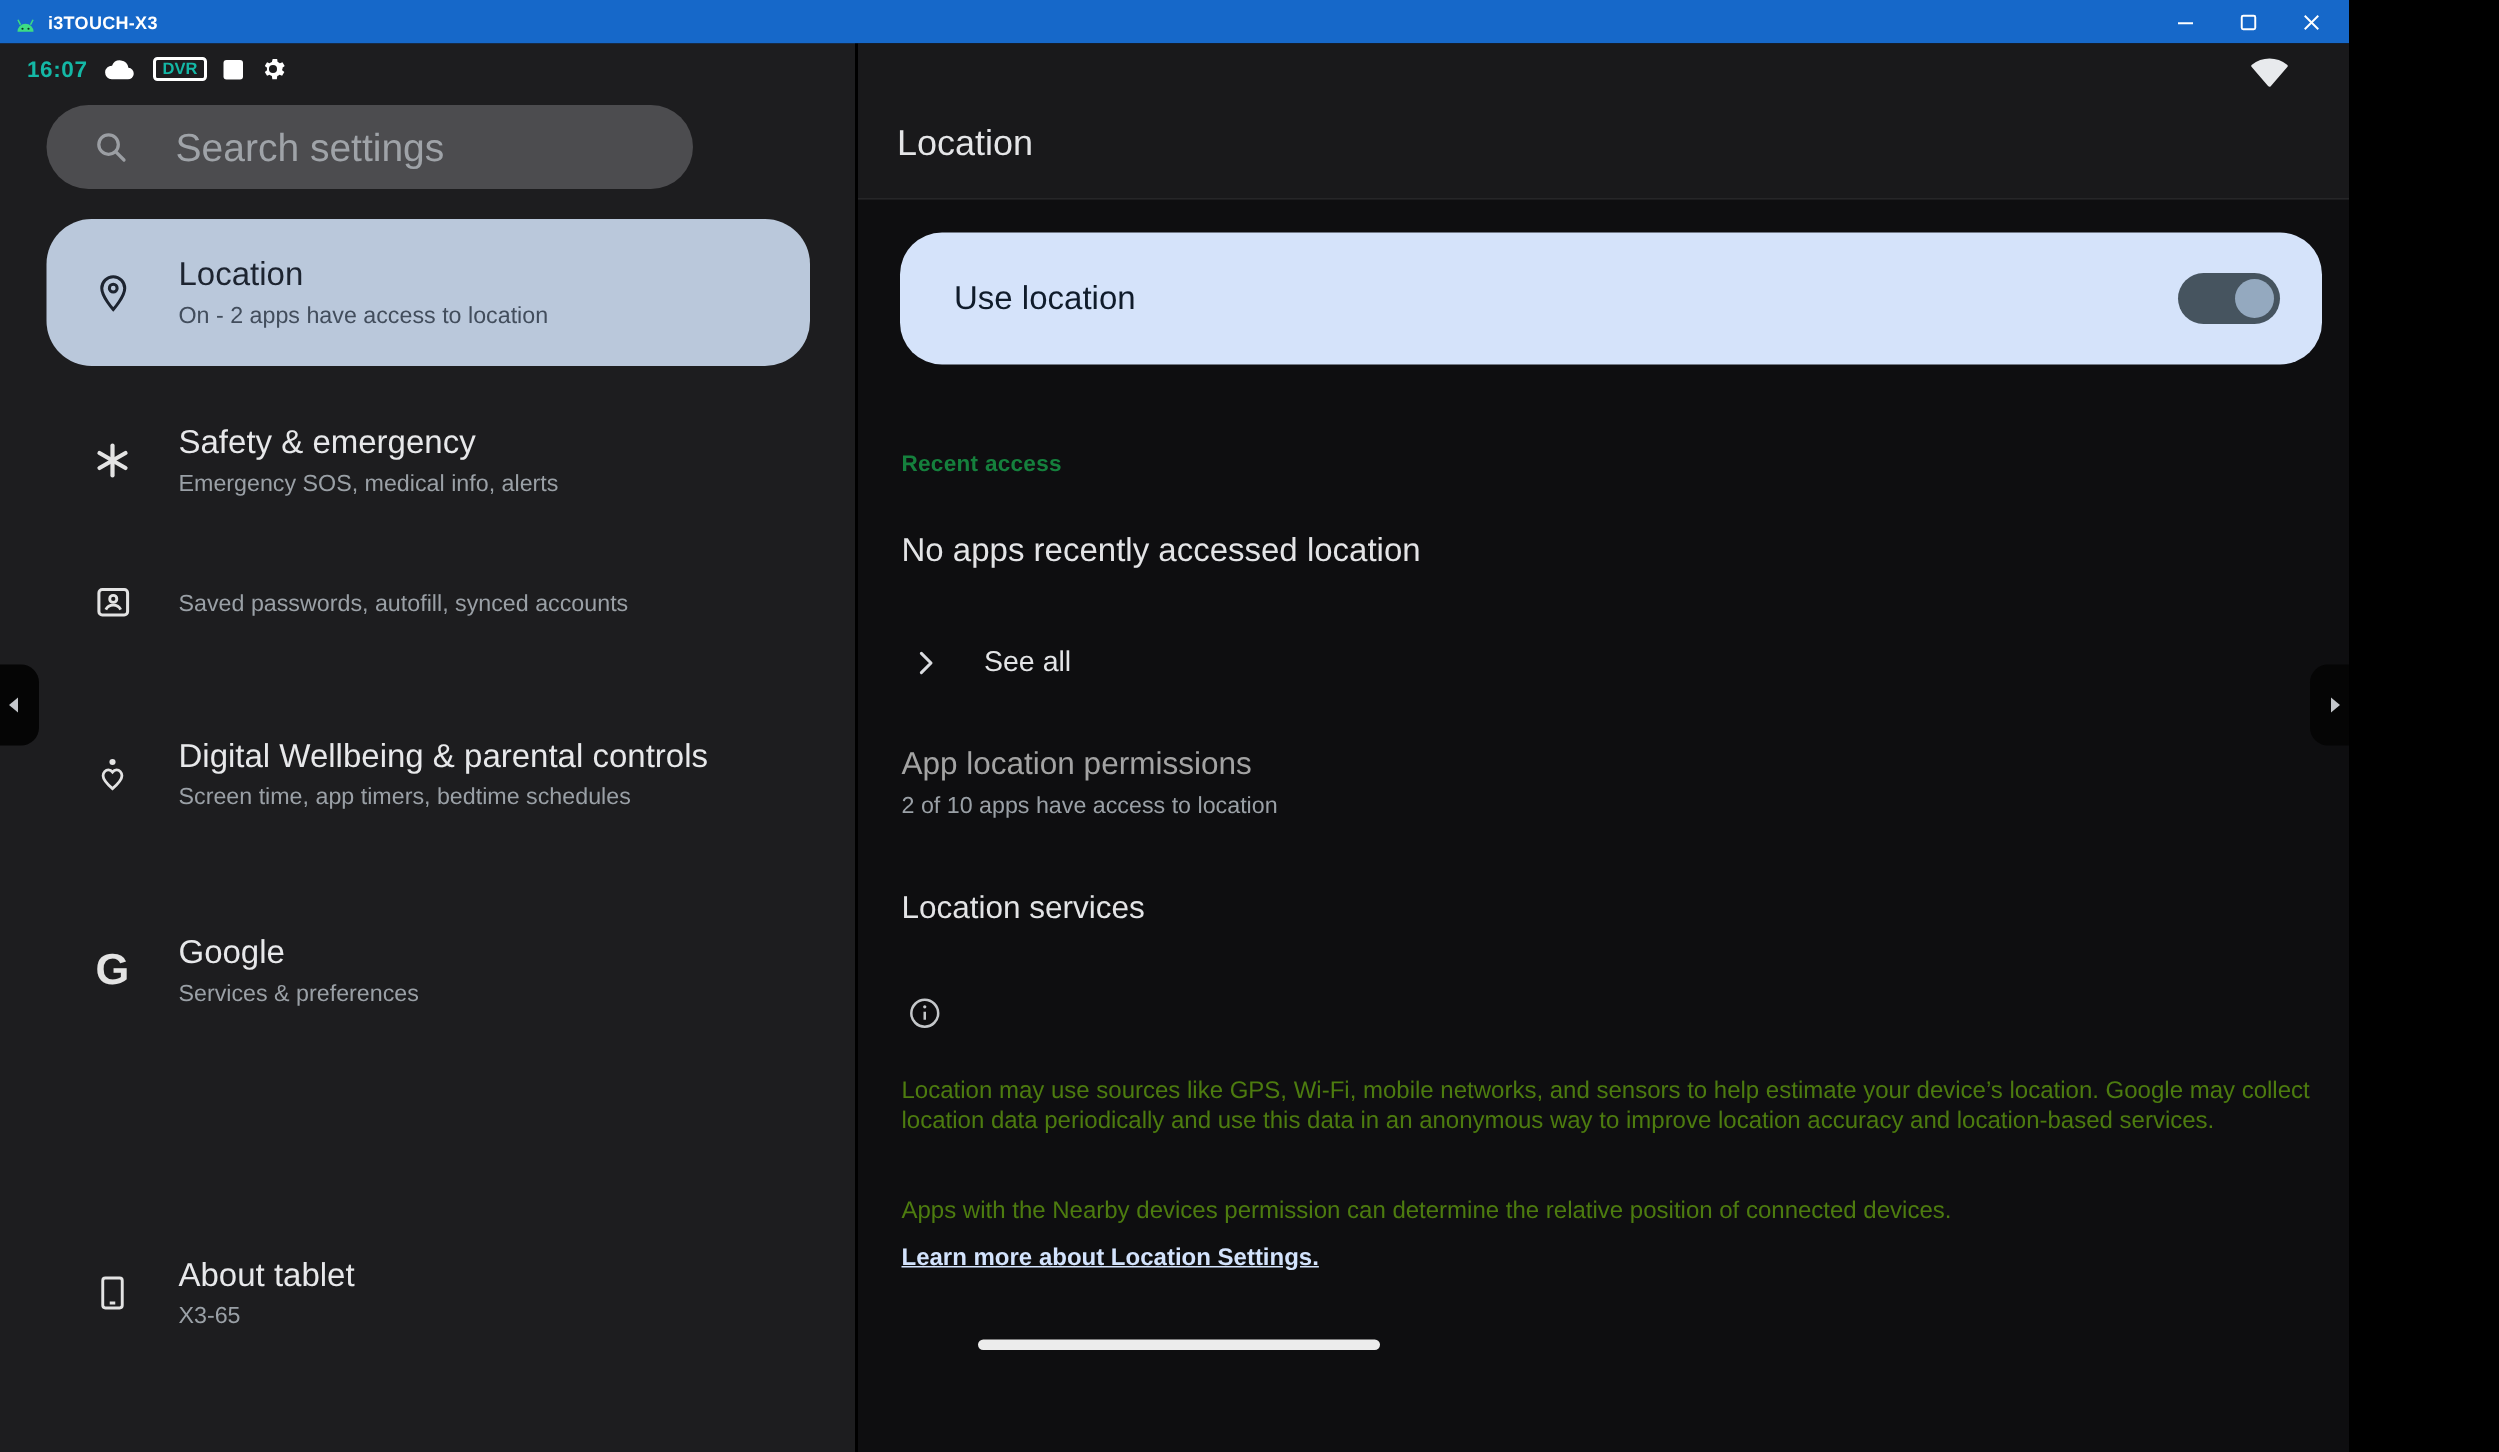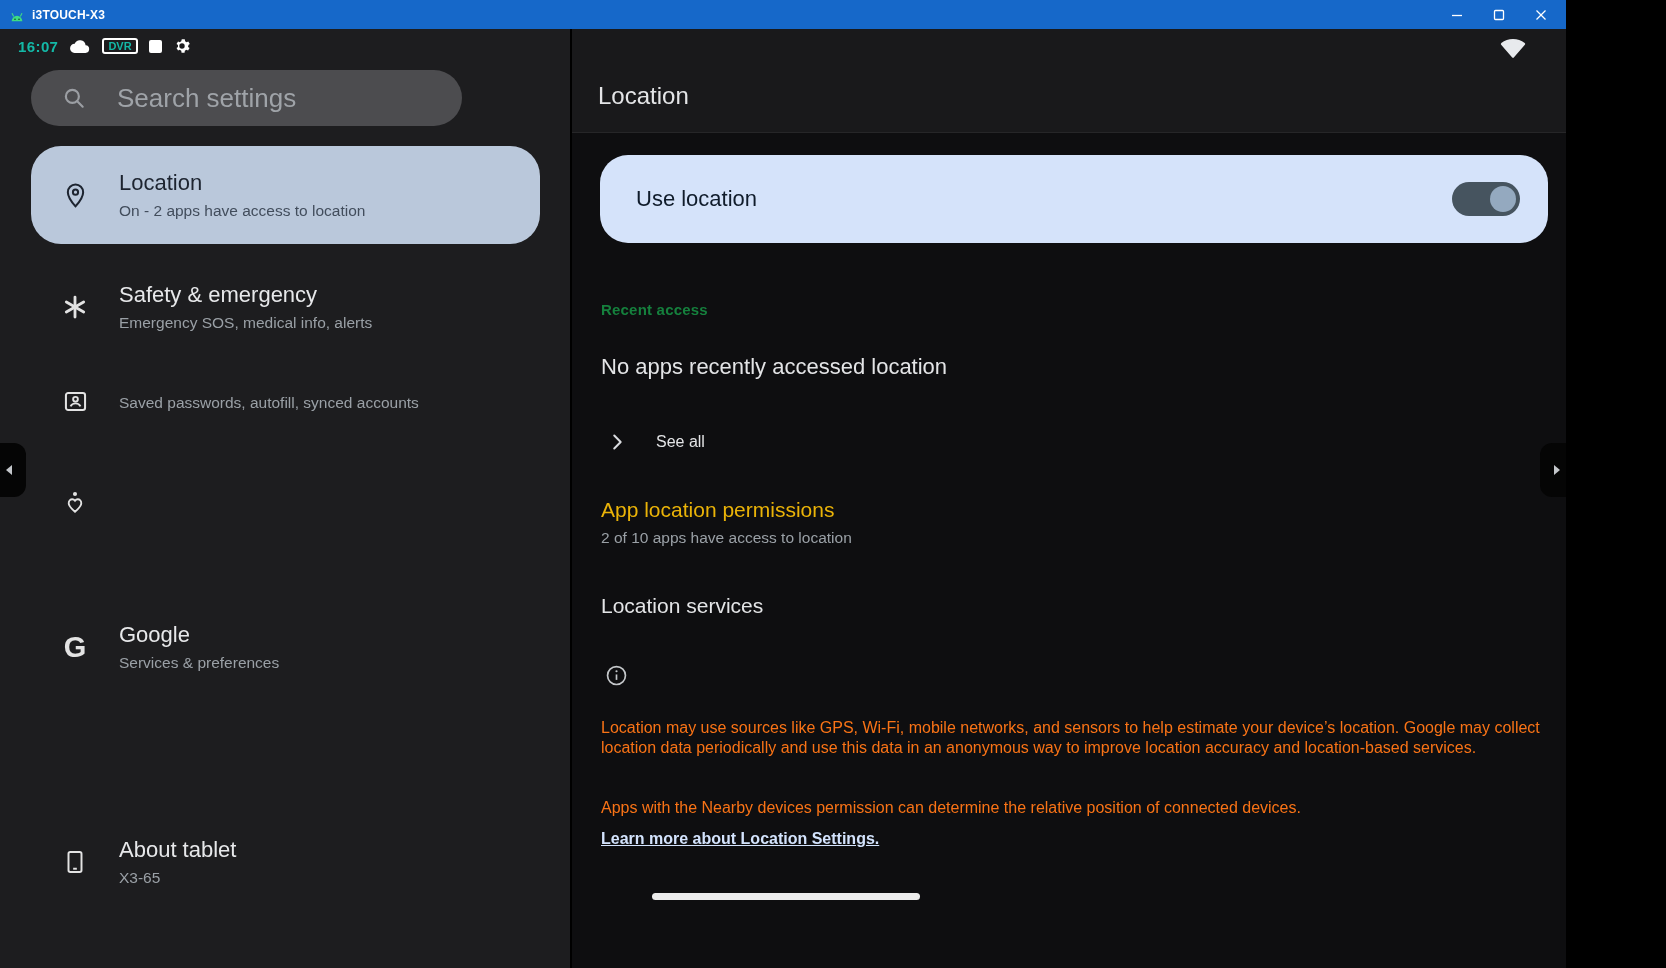--- a/index.html
+++ b/index.html
@@ -55,30 +55,30 @@
   .use-label { font-size:22px; color:#101c2b; flex:1; }
   .toggle { width:68px; height:34px; border-radius:17px; background:#46545f; position:relative; cursor:default; }
   .toggle-knob { position:absolute; right:4px; top:4px; width:26px; height:26px; border-radius:50%; background:#94a9bf; }
 
   .section-label { position:absolute; left:29px; top:272px; font-size:15px; font-weight:bold;
                    color:#15803d; letter-spacing:.2px; }
   .no-apps { position:absolute; left:29px; top:325px; font-size:22px; color:#e3e4e6; }
 
   .see-all { position:absolute; left:28px; top:396px; display:flex; align-items:center; height:34px; }
   .see-all .chev { margin-left:6px; color:#dadce0; display:flex; }
-  .see-all .see-all-label { margin-left:28px; font-size:16px; color:#e3e4e6; }
+  .see-all .see-all-label { margin-left:28px; font-size:19px; color:#e3e4e6; }
 
   .app-perm { position:absolute; left:29px; top:469px; }
-  .app-perm-title { font-size:21px; color:#eab308; }
+  .app-perm-title { font-size:21px; color:#a3a3a3; }
   .app-perm-sub { font-size:15.5px; color:#9aa0a6; margin-top:7px; }
 
   .loc-services { position:absolute; left:29px; top:565px; font-size:21px; color:#e3e4e6; }
 
   .info-icon { position:absolute; left:32px; top:634px; color:#c4c7ca; }
-  .para { position:absolute; left:29px; width:950px; font-size:16px; line-height:20px; color:#f97316; }
+  .para { position:absolute; left:29px; width:950px; font-size:16px; line-height:20px; color:#4d7c0f; }
   .para1 { top:689px; }
   .para2 { top:769px; }
   .learn-link { position:absolute; left:29px; top:801px; font-size:16px; font-weight:bold;
                 color:#D3E3FD; text-decoration:underline; cursor:pointer; }
 
   .nav-handle { position:absolute; left:80px; top:864px; width:268px; height:7px;
                 border-radius:4px; background:#ececec; }
 
   
   .edge-tab { position:absolute; top:443px; width:26px; height:54px; background:#050505;
@@ -193,20 +193,24 @@
       </span>
     </div>
 
     <div class="nav-item" style="top:460px;">
       <span class="nav-icon">
         <svg width="26" height="26" viewBox="0 0 24 24">
             <circle cx="12" cy="4.6" r="1.9" fill="currentColor"></circle>
             <path d="M12 21c-2.9-2.5-5.8-5.2-5.8-7.9 0-2 1.5-3.6 3.3-3.6 1 0 1.9.5 2.5 1.3.6-.8 1.5-1.3 2.5-1.3 1.8 0 3.3 1.6 3.3 3.6 0 2.7-2.9 5.4-5.8 7.9z" fill="none" stroke="currentColor" stroke-width="1.7"></path>
           </svg>
       </span>
+      <span class="nav-text">
+        <div class="nav-title">Digital Wellbeing &amp; parental controls</div>
+        <div class="nav-sub">Screen time, app timers, bedtime schedules</div>
+      </span>
     </div>
 
     <div class="nav-item" style="top:591px;">
       <span class="nav-icon g-glyph">G</span>
       <span class="nav-text">
         <div class="nav-title">Google</div>
         <div class="nav-sub">Services &amp; preferences</div>
       </span>
     </div>
 

